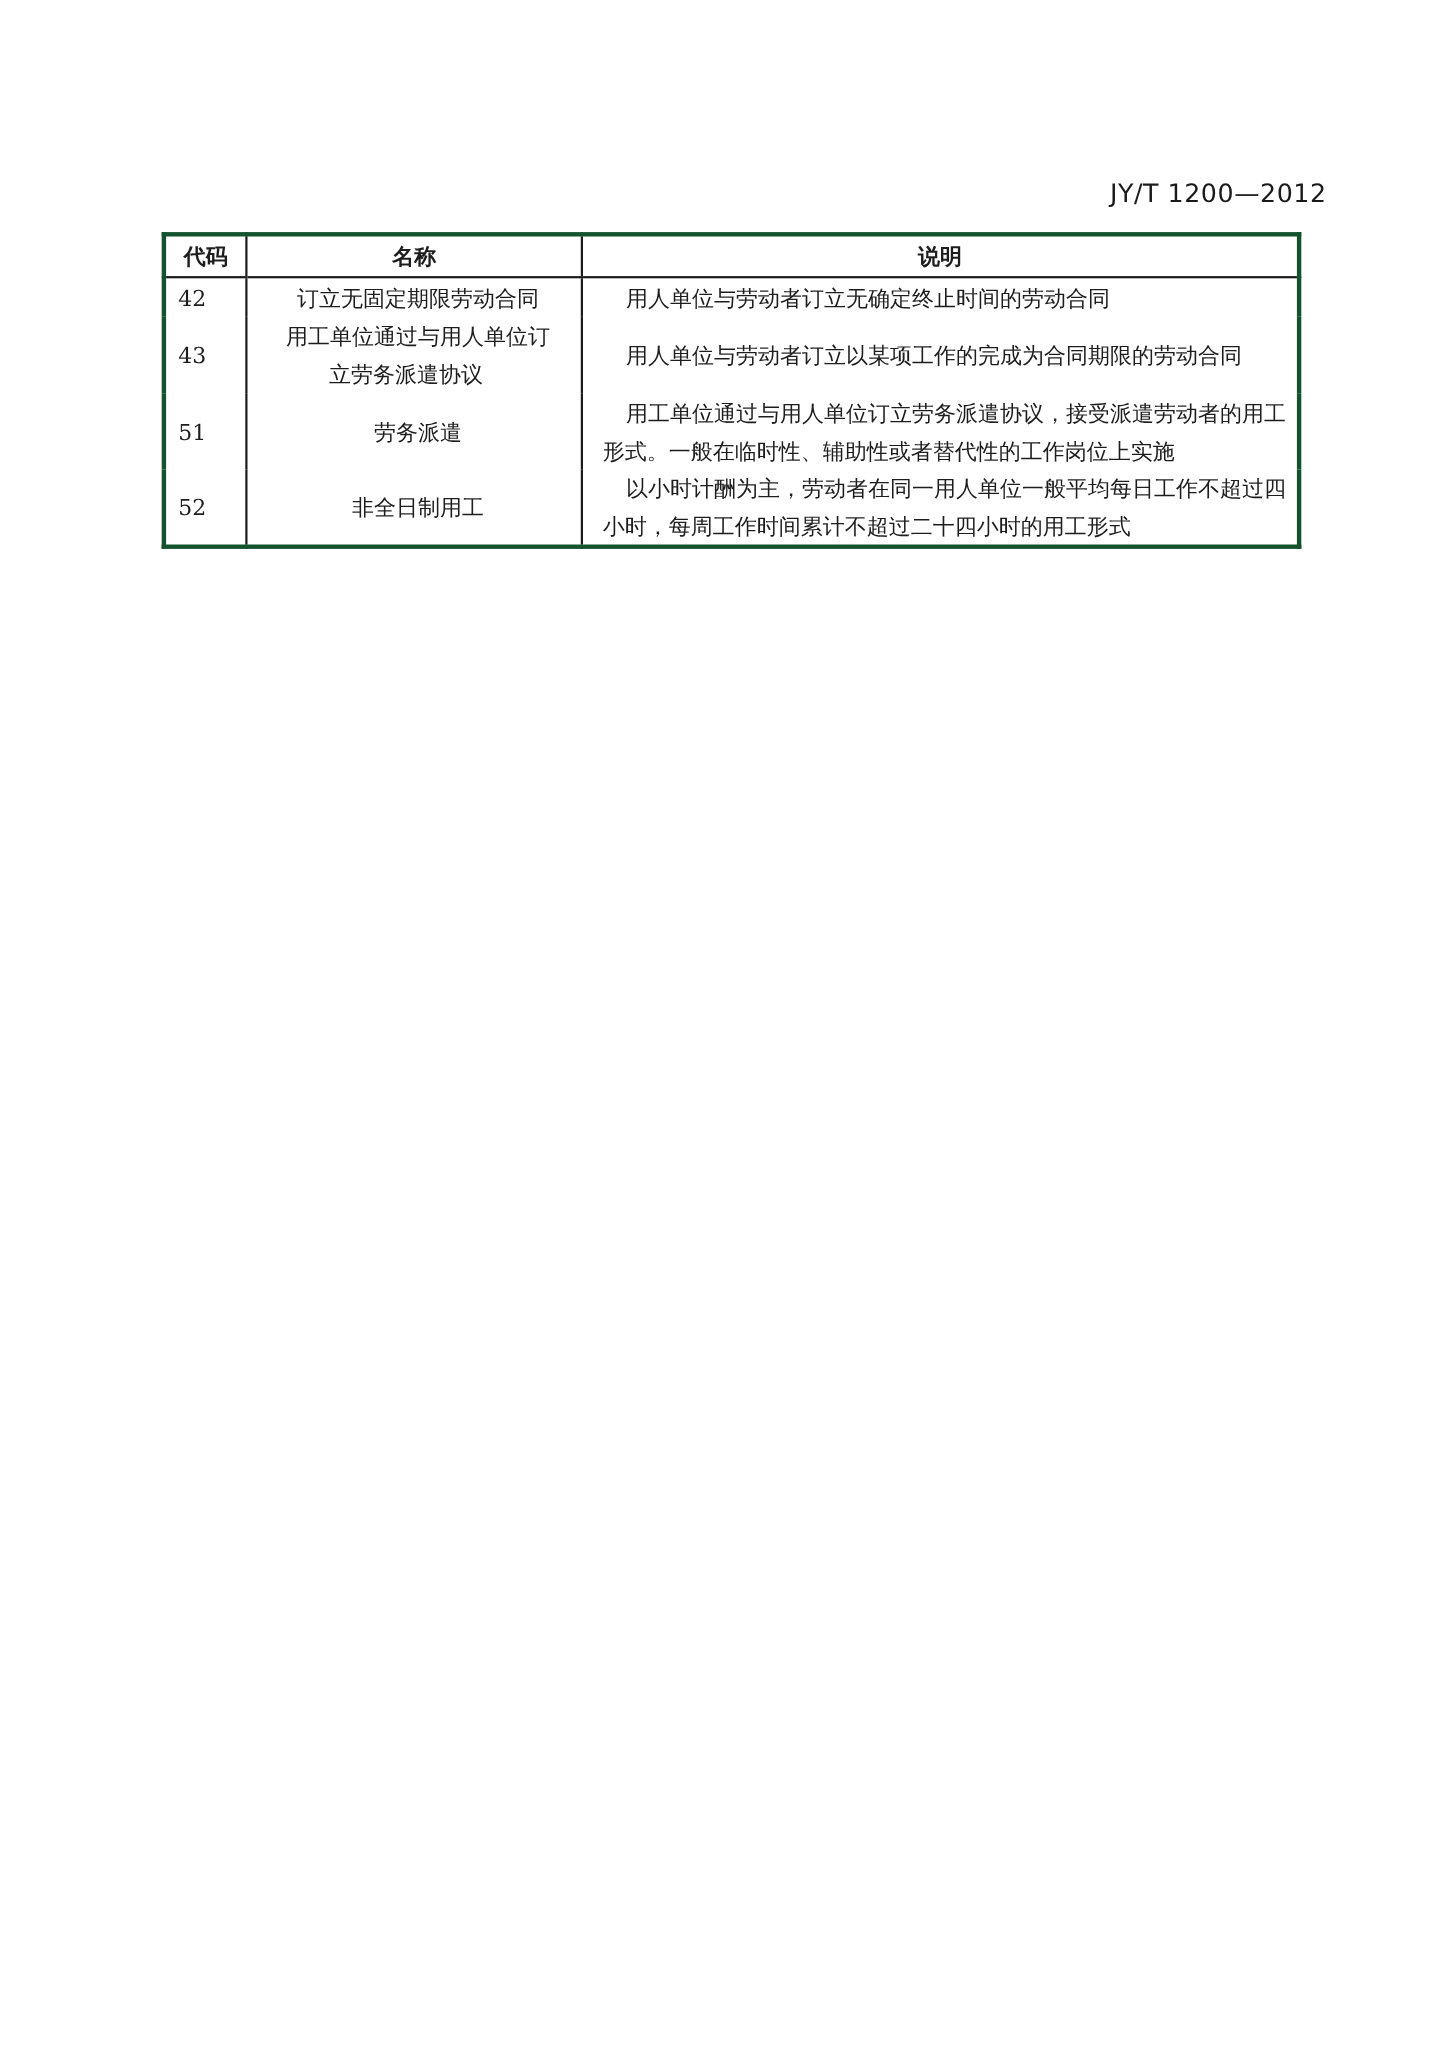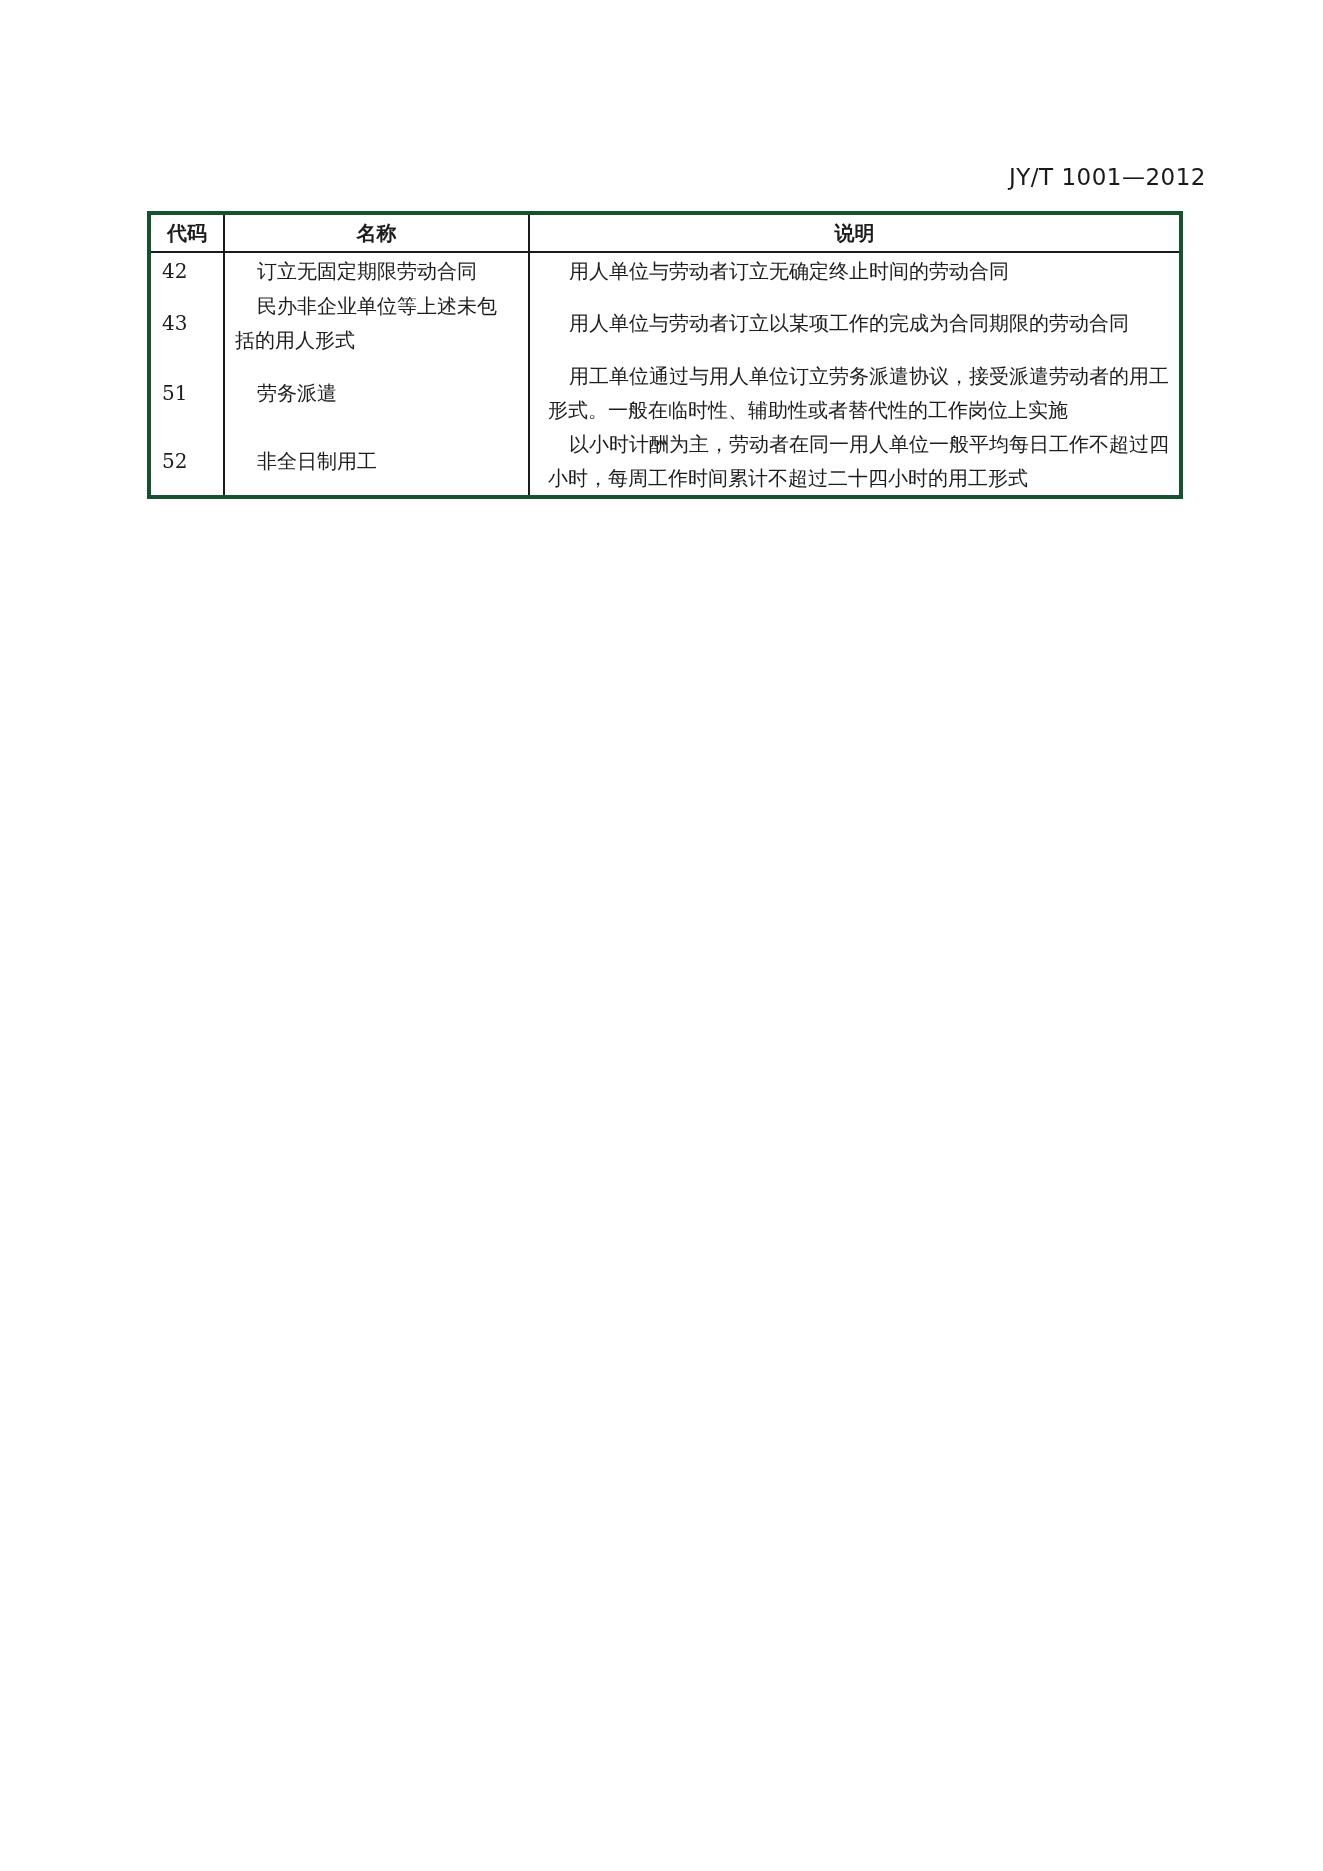--- a/index.html
+++ b/index.html
@@ -58,20 +58,21 @@
   }
   td.code {
     padding-left: 11px;
     line-height: 26px;
   }
   td.name {
     padding-left: 10px;
     padding-right: 25px;
     text-indent: 22px;
     line-height: 34px;
+    text-align: center;
   }
   td.desc {
     padding-left: 18px;
     padding-right: 0;
     text-indent: 21px;
     line-height: 34px;
   }
   tr.category-row td.code,
   tr.category-row td.name {
     font-weight: bold;
@@ -88,21 +89,21 @@
     font-size: 21px;
     font-family: "DejaVu Serif", "Liberation Serif", serif;
     color: #222222;
   }
 </style>
 </head>
 <body>
 
 <div class="page">
 
-  <div class="doc-code">JY/T 1001—2012</div>
+  <div class="doc-code">JY/T 1200—2012</div>
 
   <table class="codes-table">
     <colgroup>
       <col class="col-code">
       <col class="col-name">
       <col class="col-desc">
     </colgroup>
     <thead>
       <tr style="height:39px;">
         <th>代码</th>
@@ -111,21 +112,21 @@
       </tr>
     </thead>
     <tbody>
       <tr style="height:36px;">
         <td class="code">42</td>
         <td class="name">订立无固定期限劳动合同</td>
         <td class="desc">用人单位与劳动者订立无确定终止时间的劳动合同</td>
       </tr>
       <tr style="height:70px;">
         <td class="code">43</td>
-        <td class="name">民办非企业单位等上述未包括的用人形式</td>
+        <td class="name">用工单位通过与用人单位订立劳务派遣协议</td>
         <td class="desc">用人单位与劳动者订立以某项工作的完成为合同期限的劳动合同</td>
       </tr>
       <tr style="height:69px;">
         <td class="code">51</td>
         <td class="name">劳务派遣</td>
         <td class="desc">用工单位通过与用人单位订立劳务派遣协议，接受派遣劳动者的用工形式。一般在临时性、辅助性或者替代性的工作岗位上实施</td>
       </tr>
       <tr style="height:68px;">
         <td class="code">52</td>
         <td class="name">非全日制用工</td>

